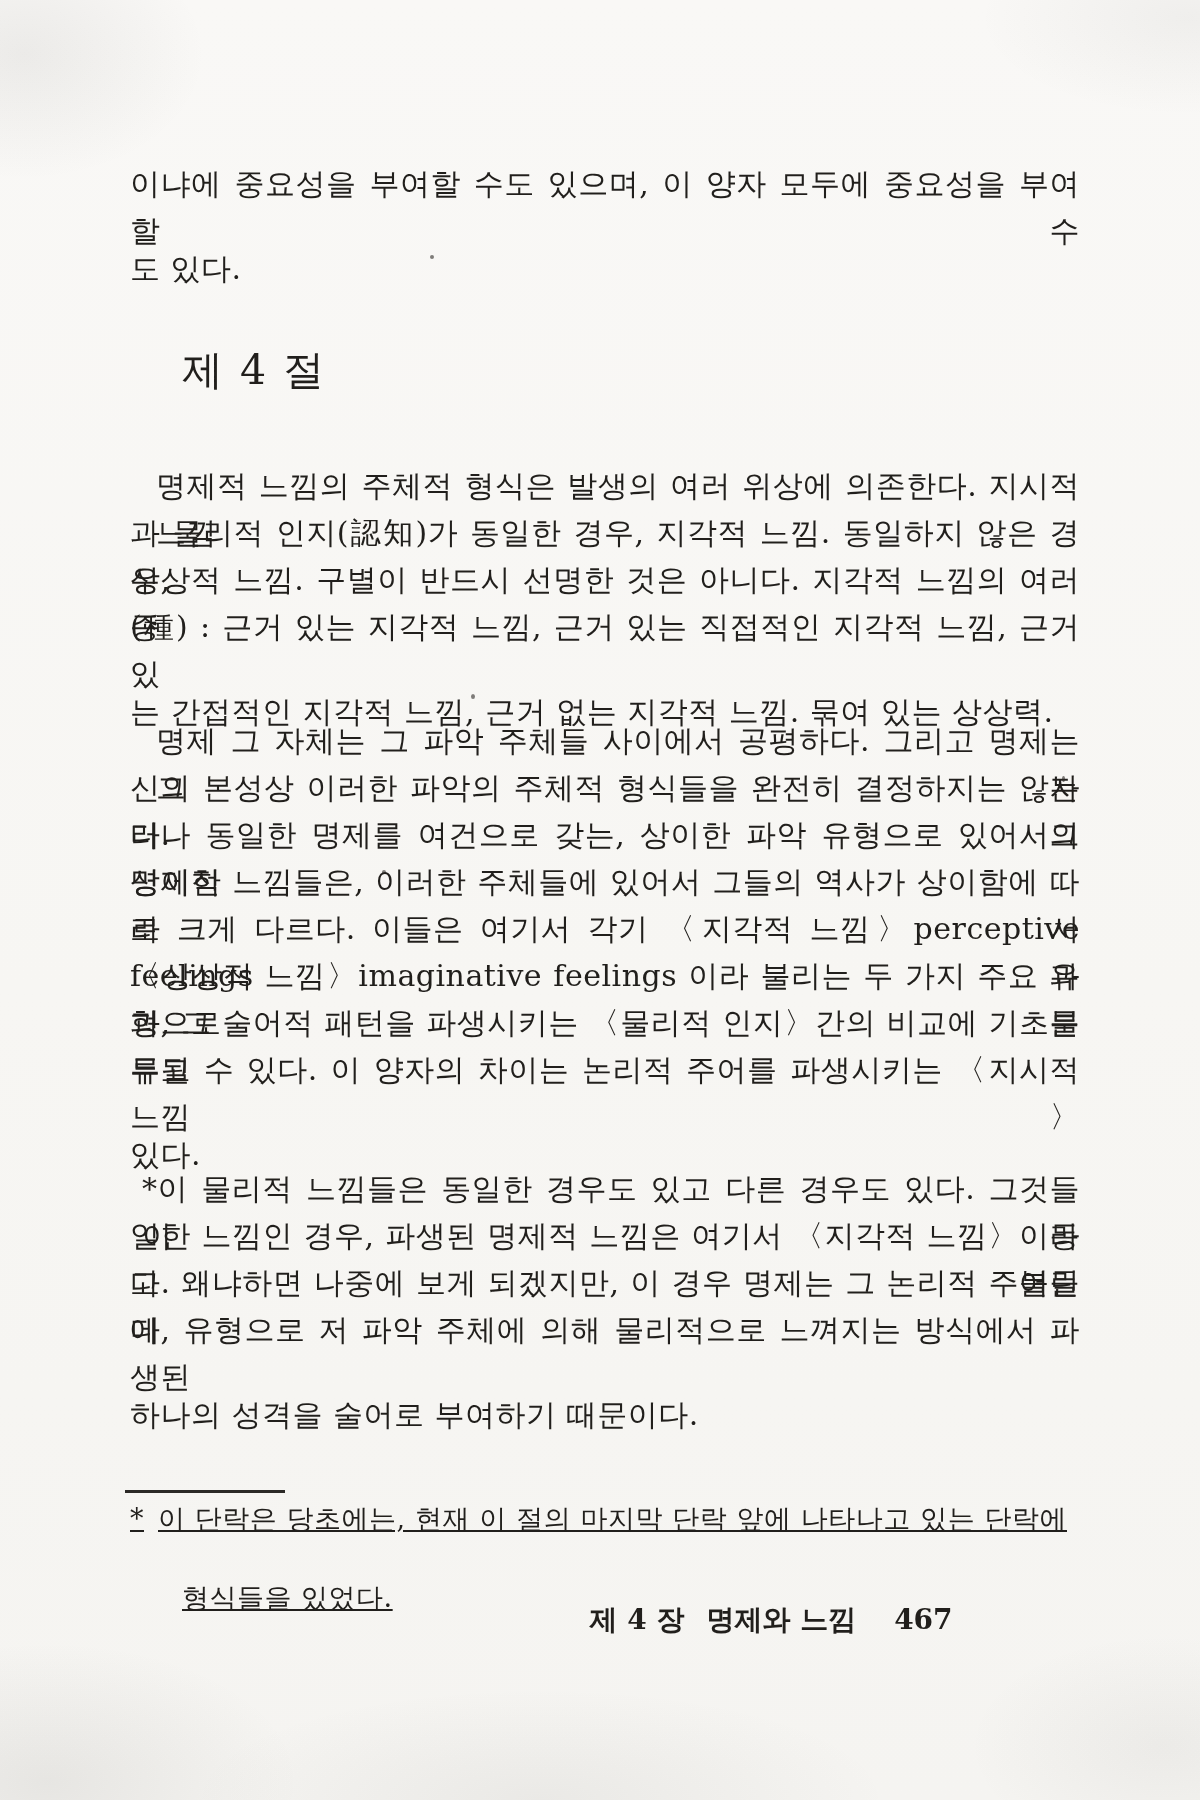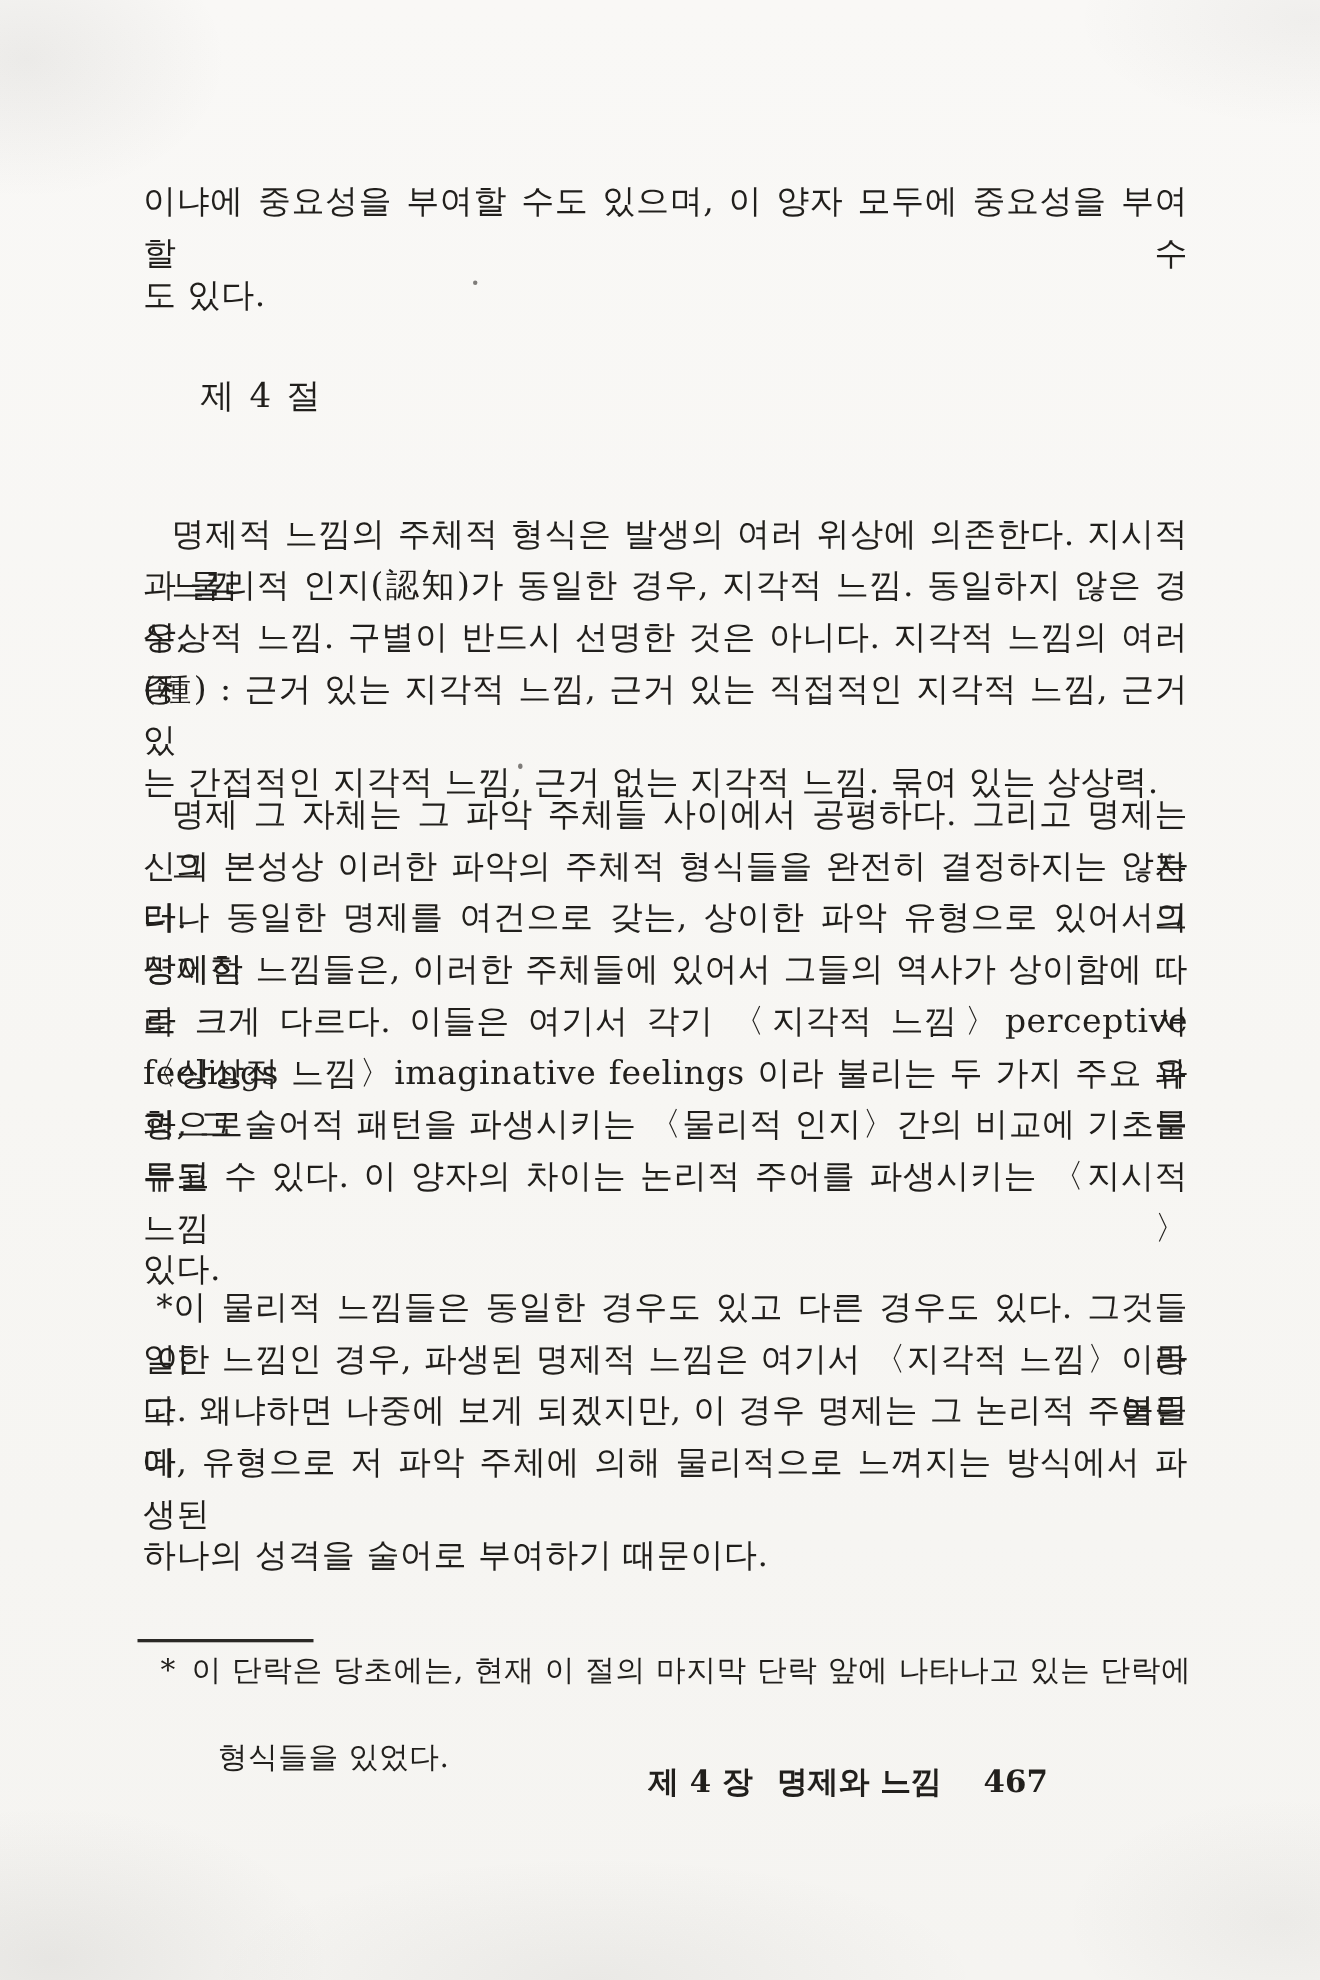--- a/index.html
+++ b/index.html
@@ -38,41 +38,42 @@
     white-space: normal;
     color: #211f1c;
   }
   .line.short { text-align-last: left; margin-top: 38px; }
   .line.indent { padding-left: 26px; }
   .line.indent-sm { padding-left: 12px; }
 
   .heading {
     position: absolute;
     left: 182px;
-    top: 337px;
-    font-size: 31px;
+    top: 347px;
+    font-size: 41px;
     line-height: 47px;
     letter-spacing: 2px;
     color: #211f1c;
   }
 
   .footnote-rule {
     position: absolute;
     left: 125px;
     top: 1490px;
     width: 160px;
     height: 3px;
     background: #2b2926;
   }
 
   .footnote {
     position: absolute;
-    left: 146px;
+    left: 130px;
     top: 1498px;
     width: 937px;
+    text-decoration: underline;
   }
   .footnote .line {
     font-size: 27px;
     line-height: 41px;
     height: 41px;
   }
   .footnote .line .fn-marker { margin-right: 14px; }
   .footnote .line.cont { padding-left: 52px; }
 
   .footer-line {

